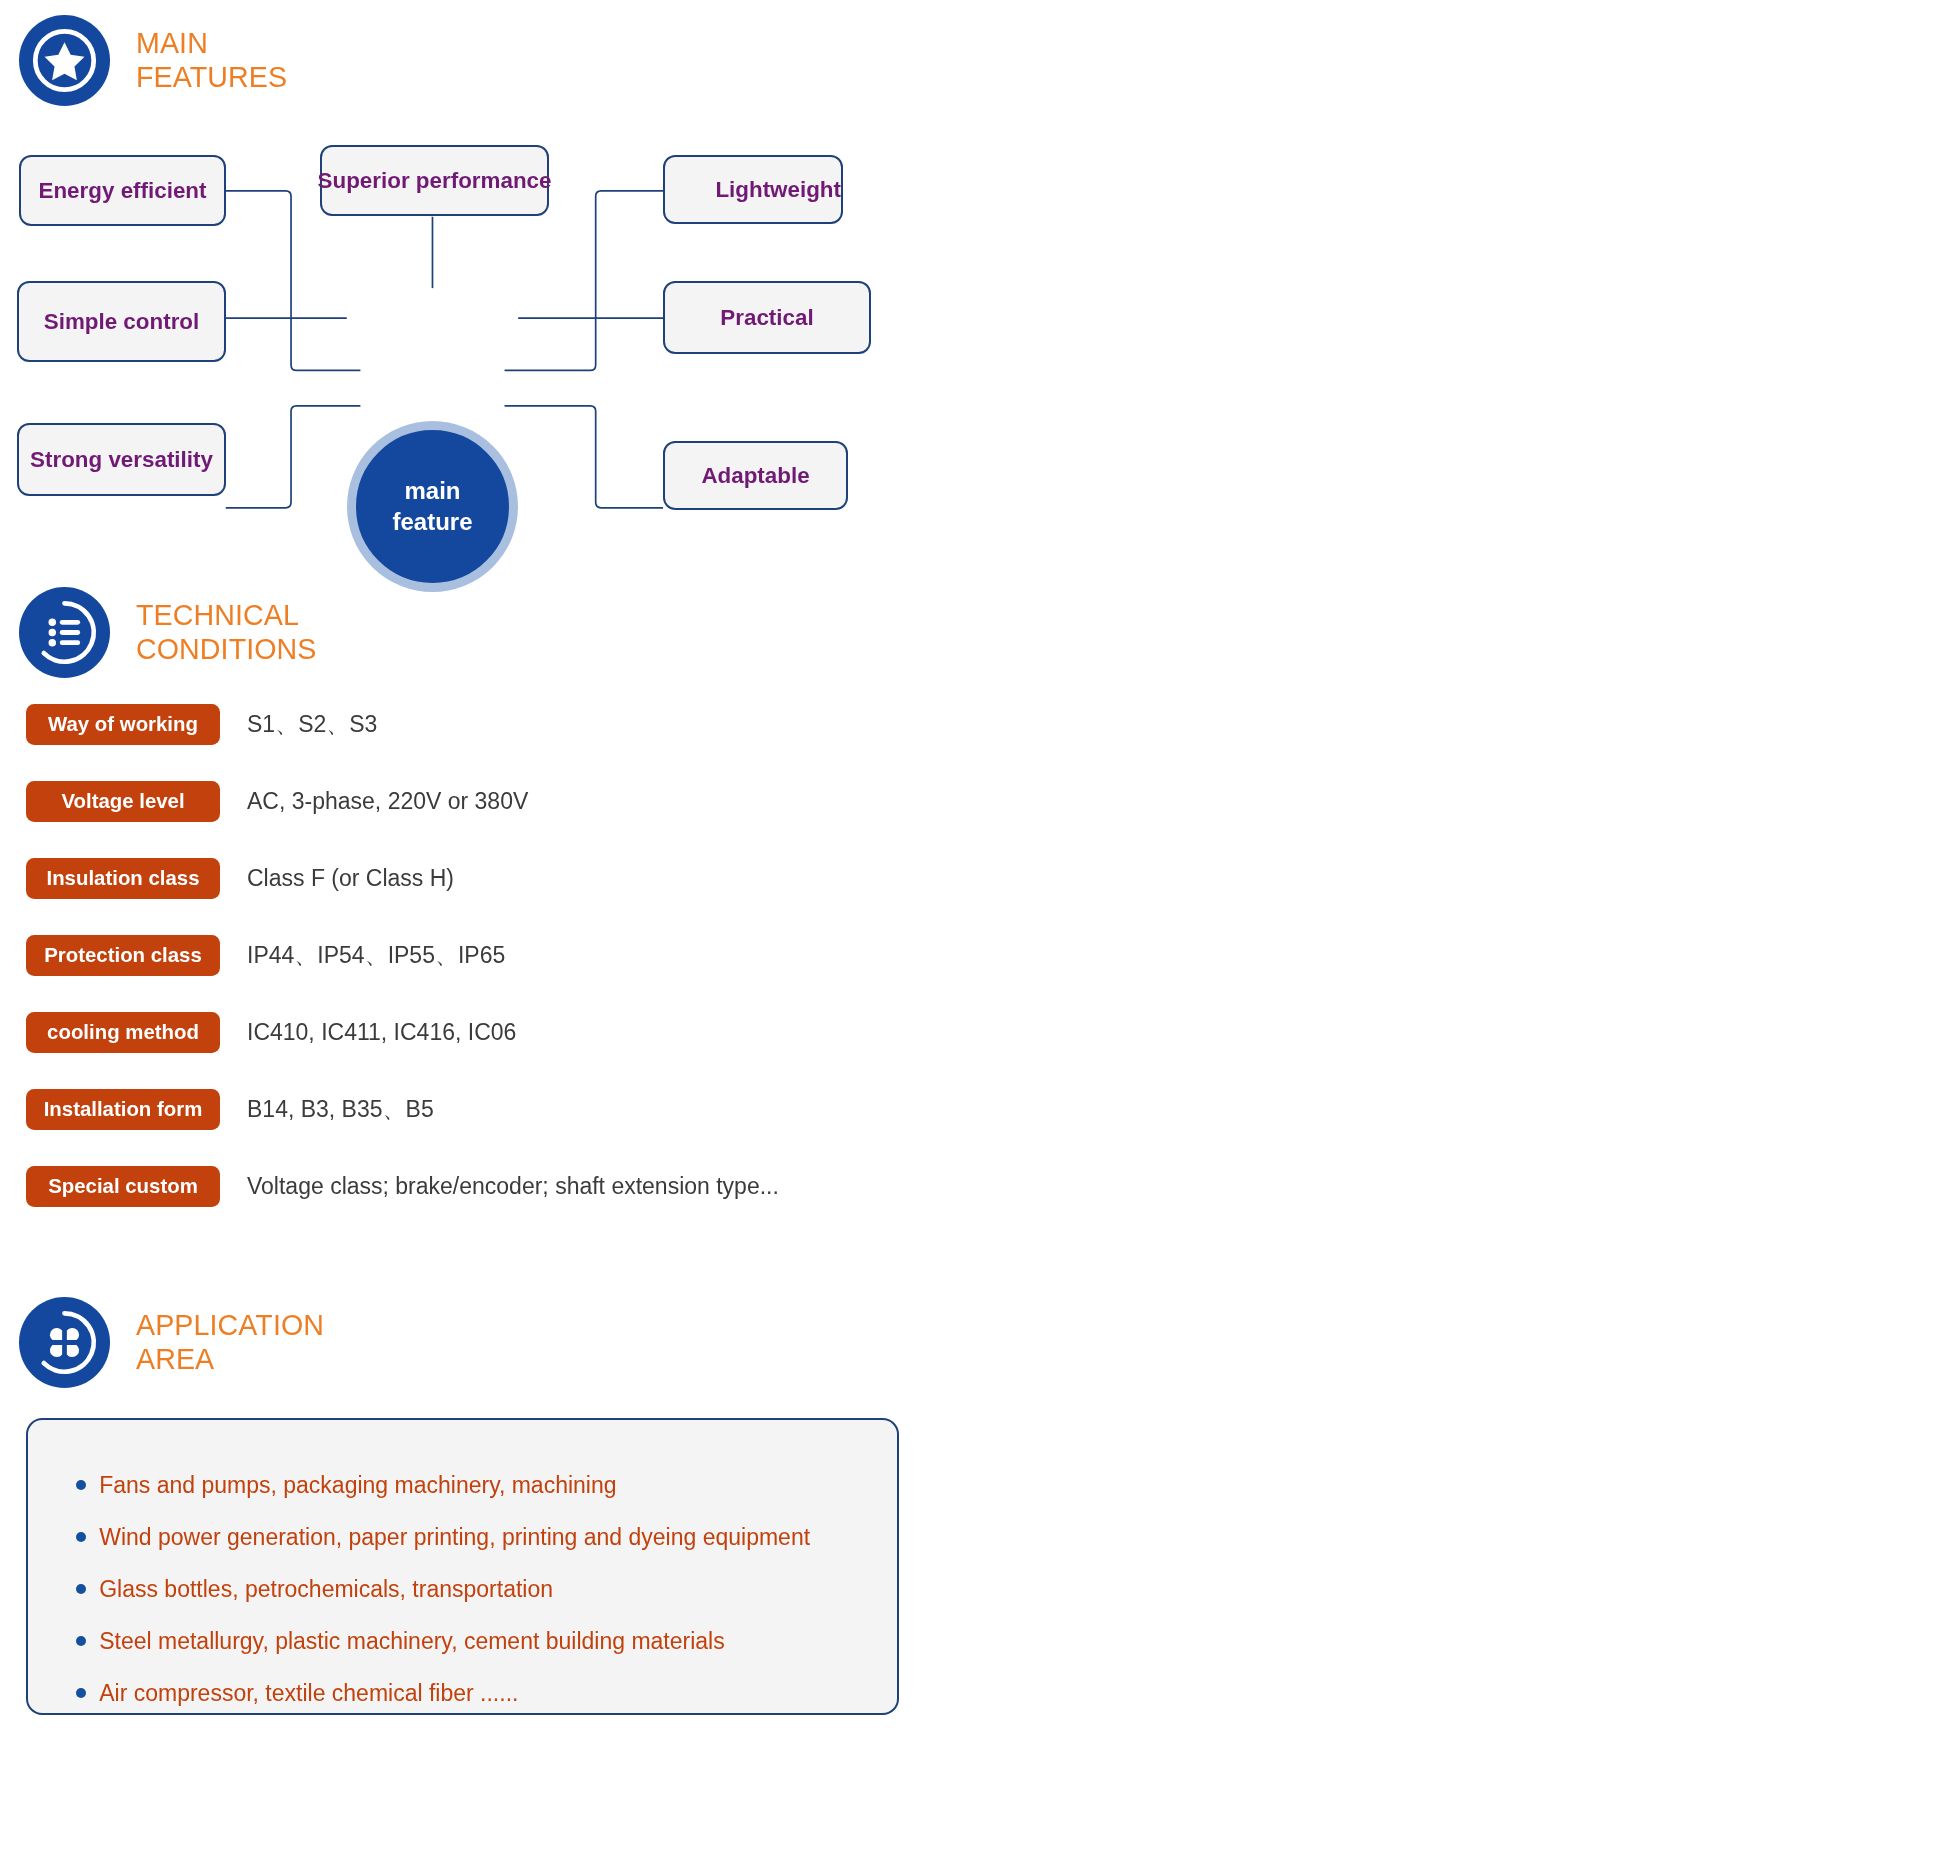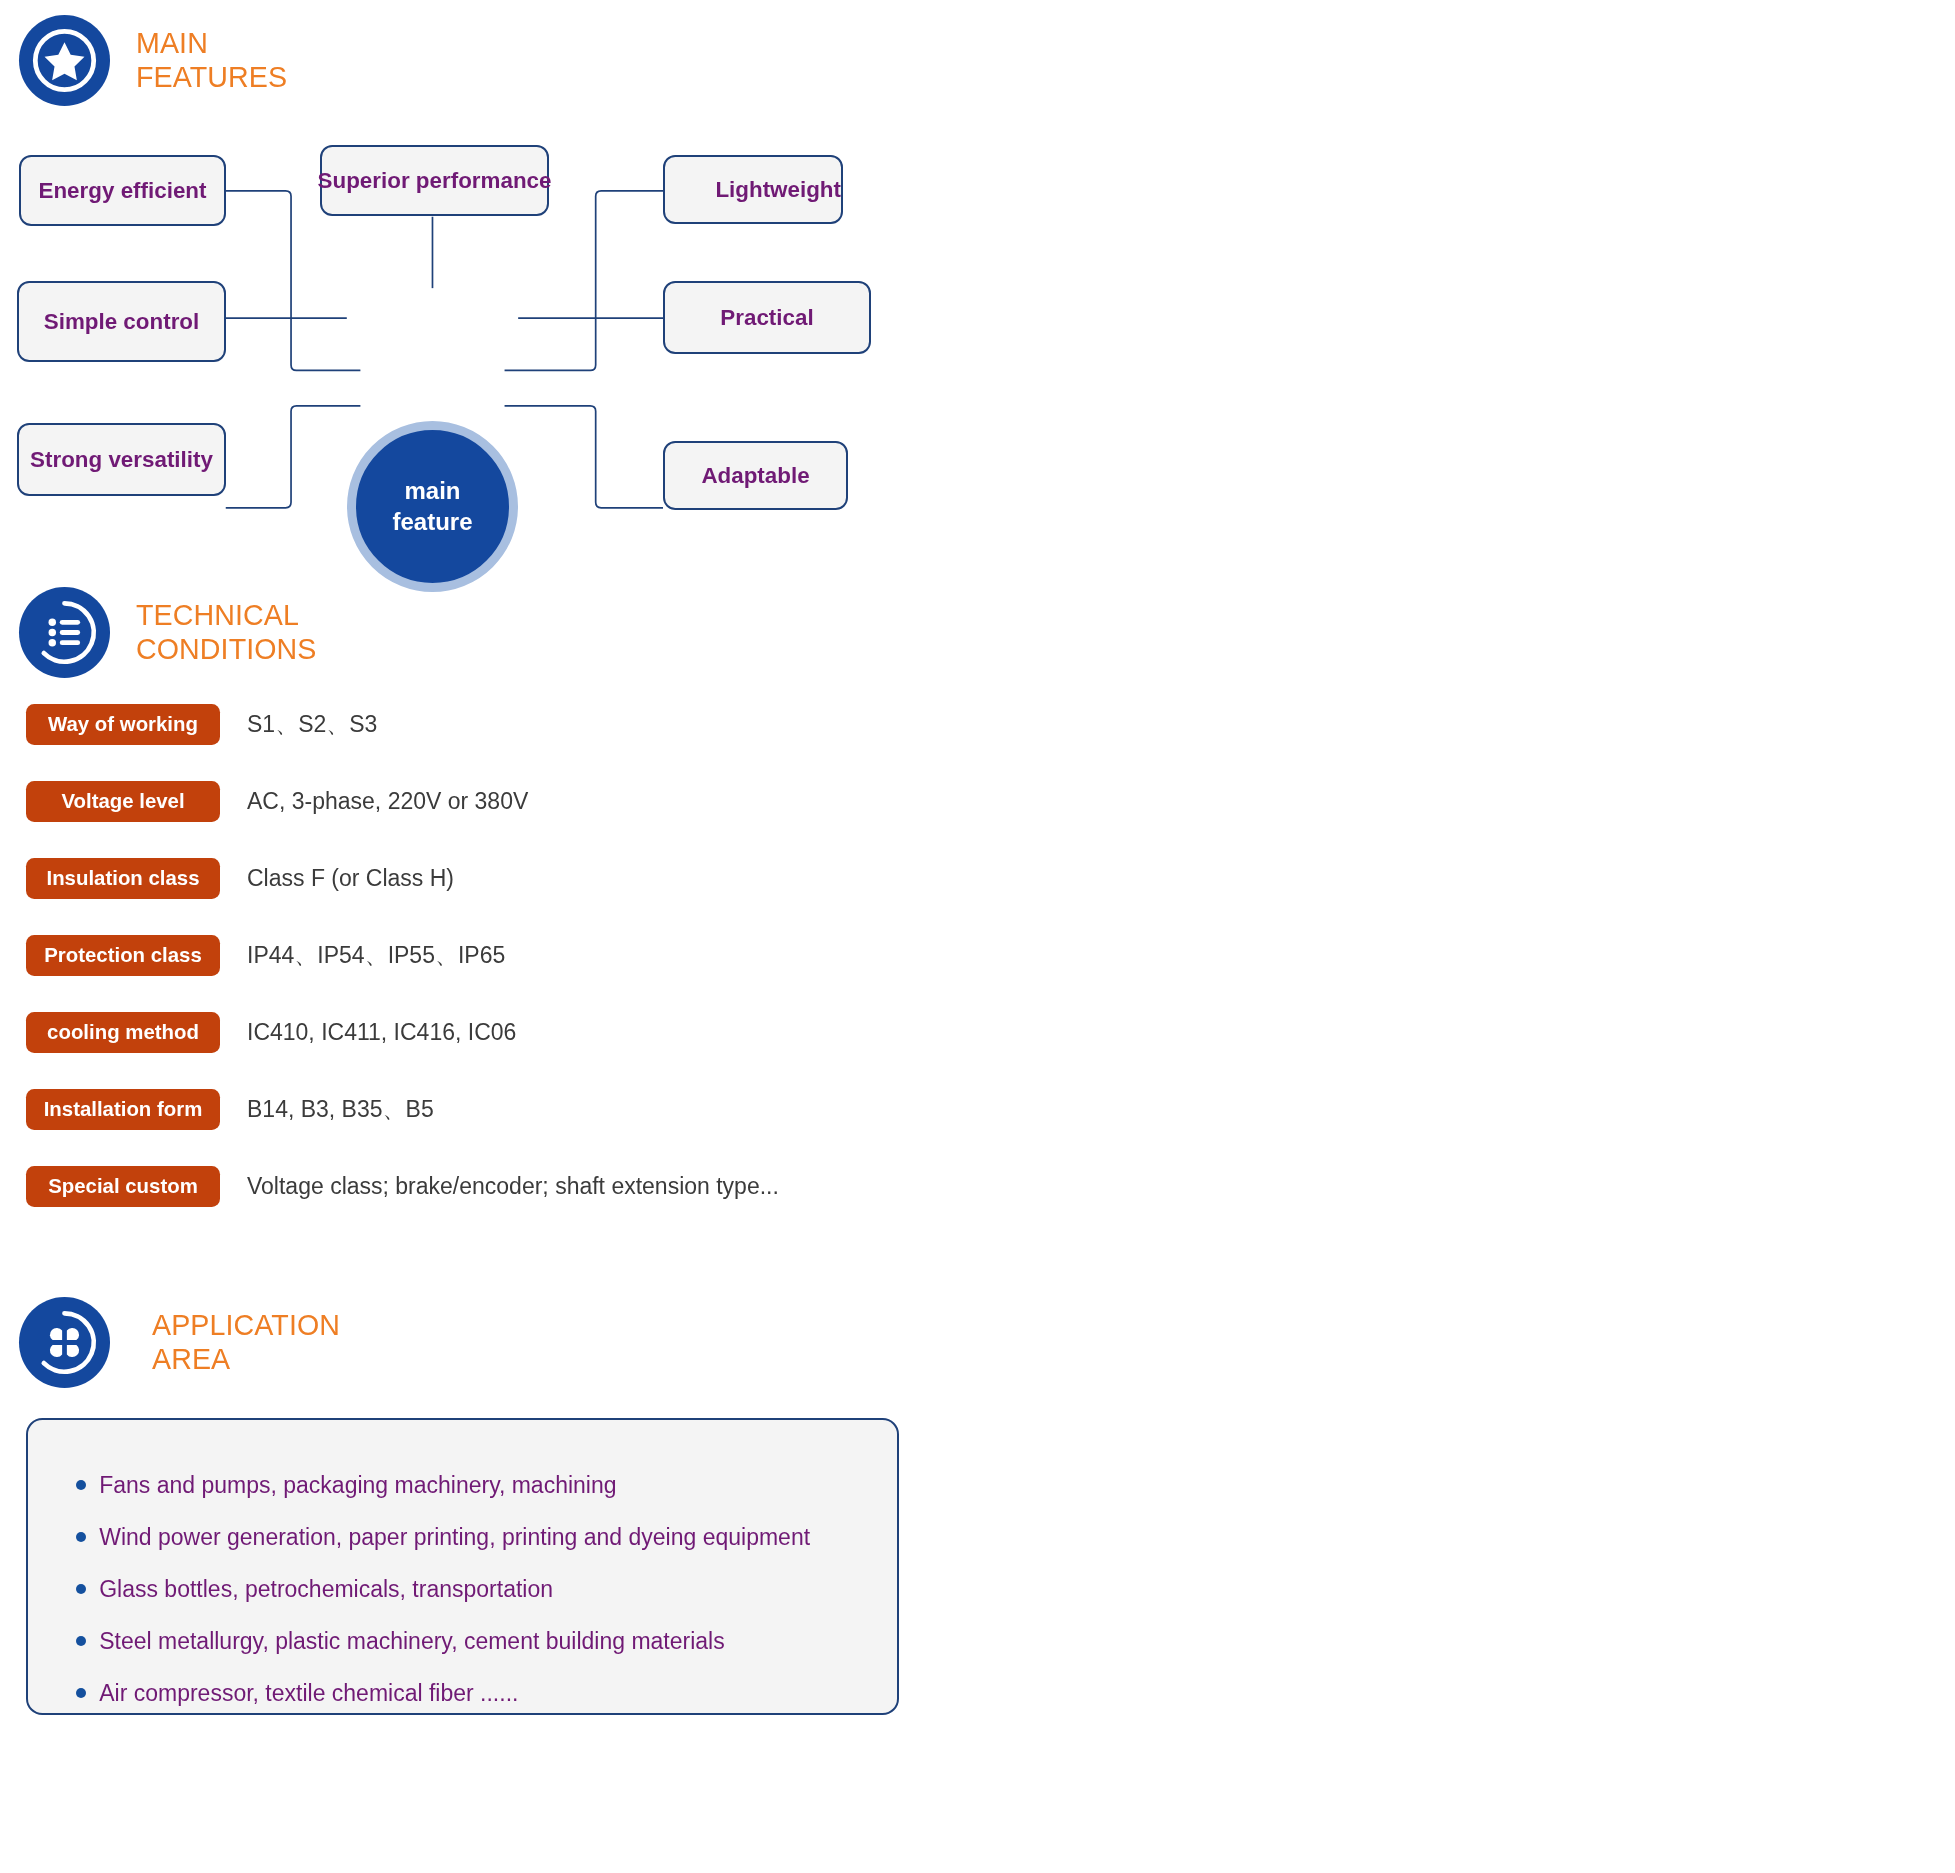--- a/index.html
+++ b/index.html
@@ -146,21 +146,21 @@
     border: 2px solid #1F4179;
     border-radius: 16.3px;
     box-sizing: border-box;
     padding: 39px 0 0 48px;
   }
   .app-item {
     position: relative;
     height: 52px;
     display: flex;
     align-items: center;
-    color: #701a75;
+    color: #c2410c;
     font-size: 23px;
   }
   .app-bullet {
     width: 10.2px;
     height: 10.2px;
     border-radius: 50%;
     background: #14509E;
     flex: 0 0 auto;
     margin-right: 13px;
   }
@@ -291,21 +291,21 @@
   </div>
 
   <div class="spec-row">
     <div class="spec-badge">
       <span>Special custom</span>
     </div>
     <div class="spec-value">Voltage class; brake/encoder; shaft extension type...</div>
   </div>
 </div>
 
-<div class="section-header" style="left:19px; top:1297px;gap:16px;">
+<div class="section-header" style="left:19px; top:1297px;">
   <div class="section-icon">
     <svg width="91" height="91" viewBox="0 0 134 134">
       <path d="M67 24 A43 43 0 1 1 36.6 97.4" fill="none" stroke="#ffffff" stroke-width="7" stroke-linecap="round"></path>
       <path d="M63.5 63.5 H49.5 A10 10 0 1 1 63.5 49.5 Z" fill="#ffffff"></path>
       <path d="M70.5 63.5 V49.5 A10 10 0 1 1 84.5 63.5 Z" fill="#ffffff"></path>
       <path d="M70.5 70.5 H84.5 A10 10 0 1 1 70.5 84.5 Z" fill="#ffffff"></path>
       <path d="M63.5 70.5 V84.5 A10 10 0 1 1 49.5 70.5 Z" fill="#ffffff"></path>
     </svg>
   </div>
   <div class="section-title">APPLICATION

